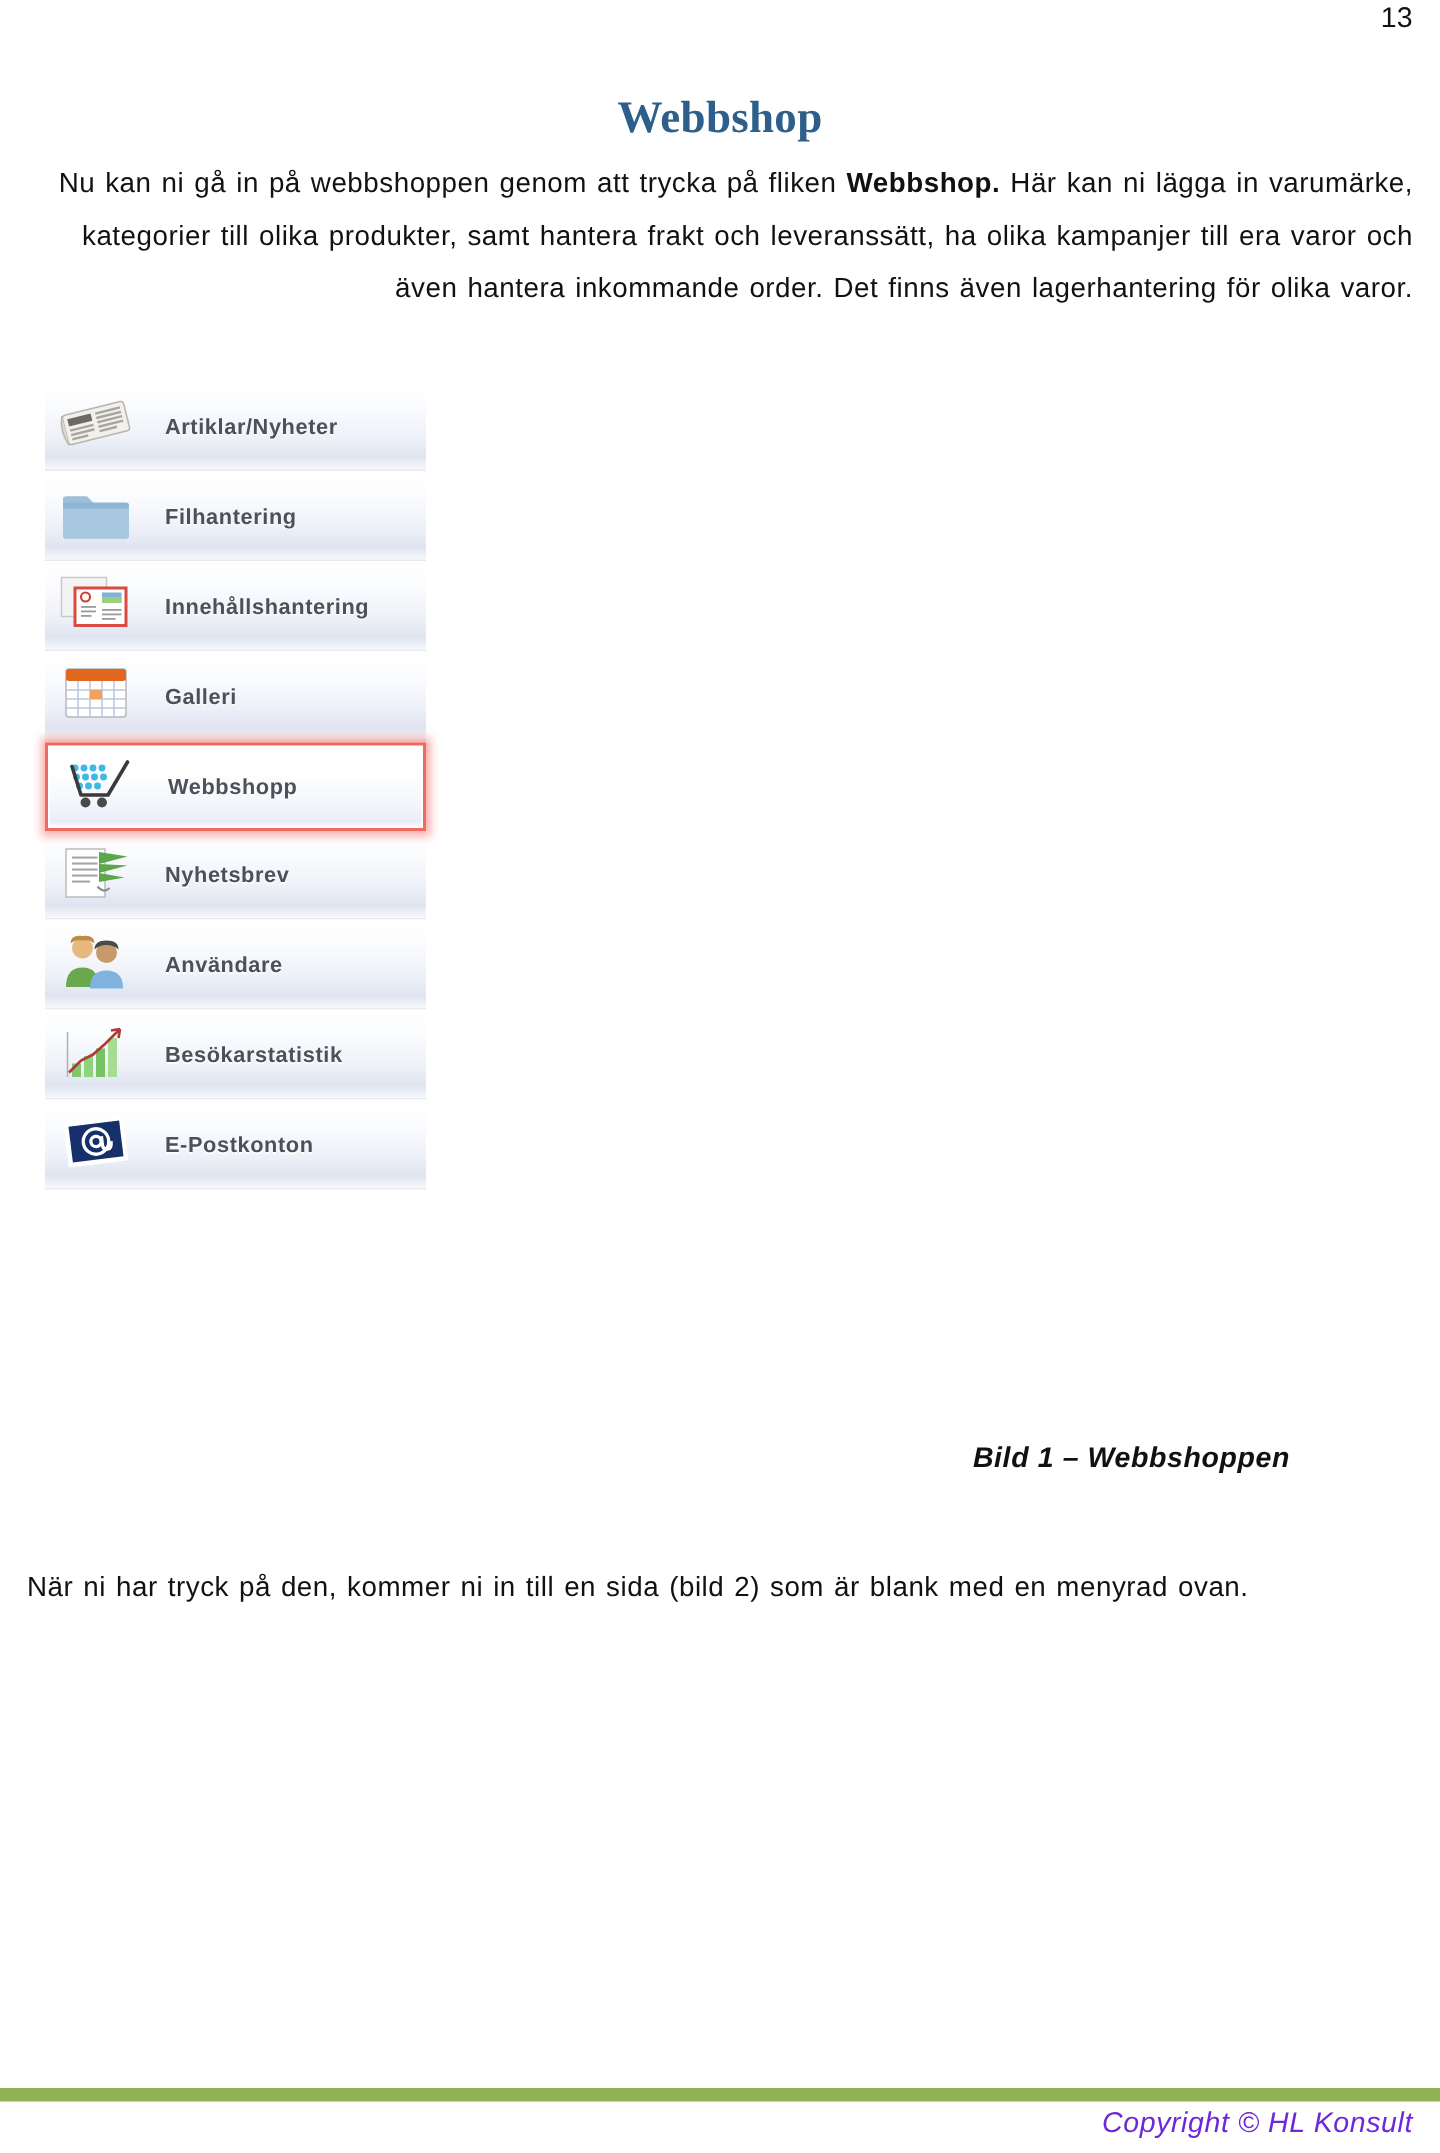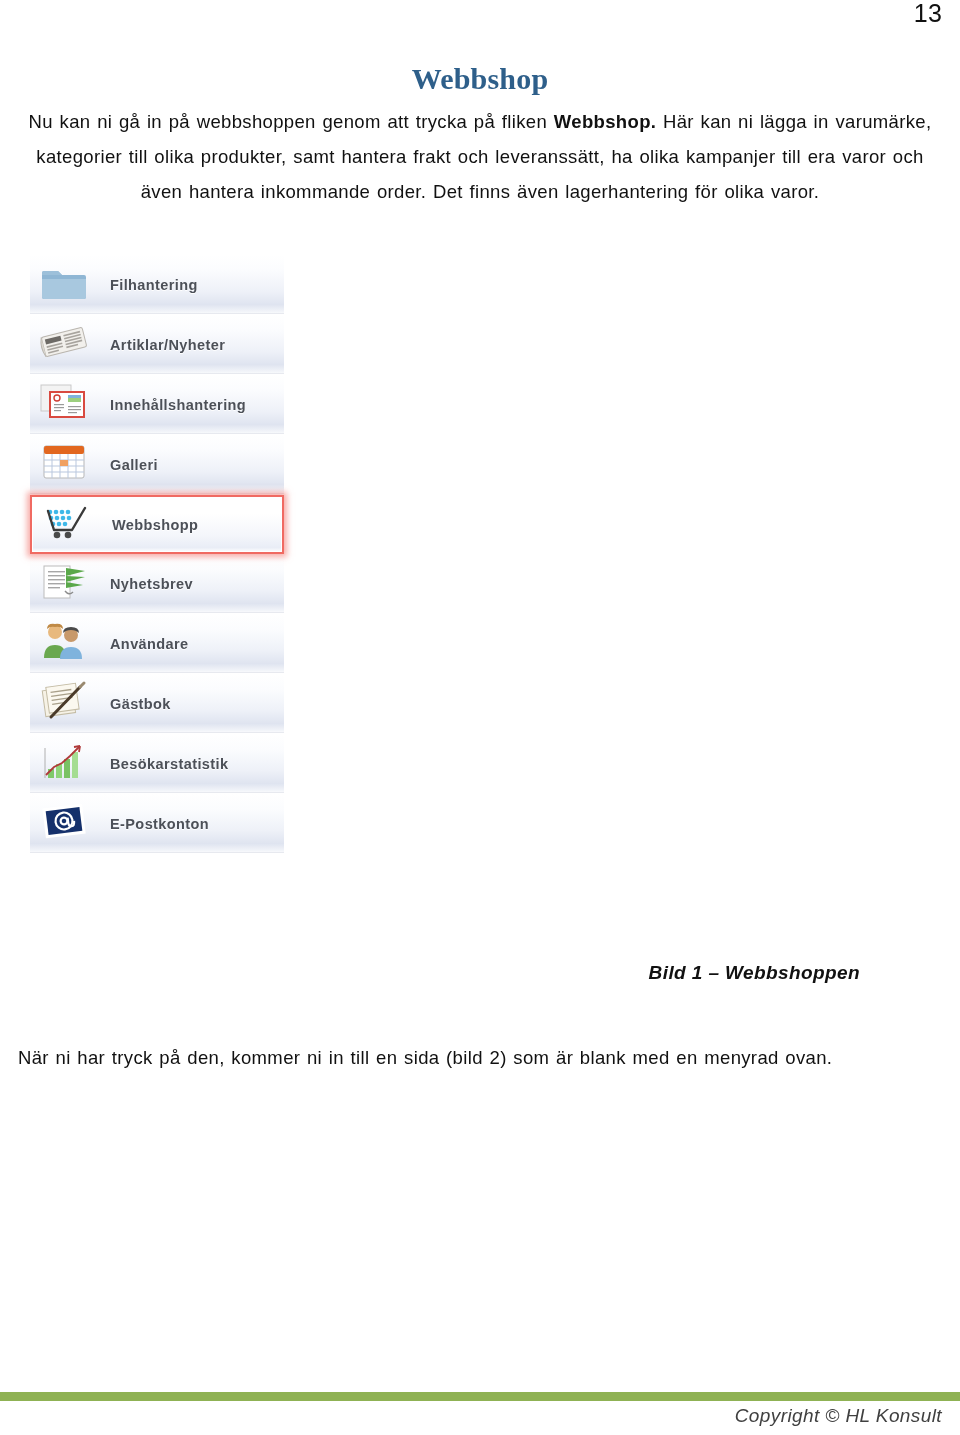--- a/index.html
+++ b/index.html
@@ -15,21 +15,21 @@
     font-family: "Liberation Sans", sans-serif;
     color: #111111;
     overflow: hidden;
   }
 
   
   .page-number {
     position: absolute;
     top: 2px;
     right: 18px;
-    font-size: 25px;
+    font-size: 19px;
     line-height: 22px;
     color: #111;
     letter-spacing: 0.2px;
     margin-left: 40px;
   }
 
   
   .content {
     position: absolute;
     left: 18px;
@@ -46,21 +46,21 @@
     margin: 0 0 8px 0;
     letter-spacing: 0.2px;
     text-align: center;
   }
 
   .body-para {
     font-size: 18.5px;
     line-height: 35px;
     margin: 0;
     color: #111;
-    text-align: center;
+    text-align: right;
     letter-spacing: 0.35px;
     word-spacing: 1.2px;
   }
   .body-para b { font-weight: bold; }
 
   
   .menu-figure {
     position: absolute;
     left: 30px;
     top: 252px;
@@ -160,47 +160,37 @@
     width: 960px;
     height: 9px;
     background: #8fb254;
   }
   .footer-copy {
     position: absolute;
     right: 18px;
     top: 1405px;
     font-size: 19px;
     font-style: italic;
-    color: #404040;
+    color: #6d28d9;
     letter-spacing: 0.4px;
     white-space: nowrap;
   }
 </style>
 </head>
 <body>
 
 <div class="page-number">13</div>
 
 <div class="content">
   <h1 class="page-title">Webbshop</h1>
   <p class="body-para"><span>Nu kan ni gå in på webbshoppen genom att trycka på fliken </span><b>Webbshop.</b><span> Här kan ni lägga in varumärke, kategorier till olika produkter, samt hantera frakt och leveranssätt, ha olika kampanjer till era varor och även hantera inkommande order. Det finns även lagerhantering för olika varor.</span></p>
 </div>
 
 <div class="menu-figure">
   <div class="menu-panel" id="menu-panel">
-      <div class="menu-item">
-        <span class="menu-icon">
-          <svg width="52" height="46" viewBox="0 0 52 46">
-        <path d="M6 12 h14 l4 4 h22 a2 2 0 0 1 2 2 v20 a2 2 0 0 1 -2 2 H6 a2 2 0 0 1 -2 -2 V14 a2 2 0 0 1 2 -2 z" fill="#8fb6d4"></path>
-        <path d="M4 20 h44 v18 a2 2 0 0 1 -2 2 H6 a2 2 0 0 1 -2 -2 z" fill="#a8c8df"></path>
-        <path d="M6 12 h14 l4 4 H4 v-2 a2 2 0 0 1 2 -2z" fill="#9dc0da"></path>
-          </svg>
-        </span>
-        <span class="menu-label">Filhantering</span>
-      </div>
       <div class="menu-item">
         <span class="menu-icon">
           <svg width="52" height="46" viewBox="0 0 52 46">
         <g transform="rotate(-14 26 23)">
           <rect x="5" y="13" width="42" height="20" rx="2" fill="#f2f0ec" stroke="#b9b5ae"></rect>
           <rect x="8" y="16" width="16" height="5" fill="#6d6a66"></rect>
           <g fill="#a8a49e">
             <rect x="8" y="23" width="16" height="1.6"></rect>
                 <rect x="8" y="26" width="16" height="1.6"></rect>
             <rect x="8" y="29" width="11" height="1.6"></rect>
@@ -212,20 +202,30 @@
           </g>
           <path d="M5 13 q-4 10 0 20" fill="#ddd9d2" stroke="#b9b5ae"></path>
         </g>
           </svg>
         </span>
         <span class="menu-label">Artiklar/Nyheter</span>
       </div>
       <div class="menu-item">
         <span class="menu-icon">
           <svg width="52" height="46" viewBox="0 0 52 46">
+        <path d="M6 12 h14 l4 4 h22 a2 2 0 0 1 2 2 v20 a2 2 0 0 1 -2 2 H6 a2 2 0 0 1 -2 -2 V14 a2 2 0 0 1 2 -2 z" fill="#8fb6d4"></path>
+        <path d="M4 20 h44 v18 a2 2 0 0 1 -2 2 H6 a2 2 0 0 1 -2 -2 z" fill="#a8c8df"></path>
+        <path d="M6 12 h14 l4 4 H4 v-2 a2 2 0 0 1 2 -2z" fill="#9dc0da"></path>
+          </svg>
+        </span>
+        <span class="menu-label">Filhantering</span>
+      </div>
+      <div class="menu-item">
+        <span class="menu-icon">
+          <svg width="52" height="46" viewBox="0 0 52 46">
         <rect x="3" y="6" width="30" height="26" fill="#f3f3f3" stroke="#c9c9c9"></rect>
         <rect x="12" y="13" width="34" height="25" fill="#ffffff" stroke="#d94a40" stroke-width="2"></rect>
         <circle cx="19" cy="19" r="3" fill="none" stroke="#cf3f35" stroke-width="1.4"></circle>
         <rect x="30" y="16" width="13" height="7" fill="#7fb3dd"></rect>
         <rect x="30" y="19" width="13" height="4" fill="#9ccf7e"></rect>
         <g fill="#9a9a9a">
           <rect x="16" y="25" width="10" height="1.2"></rect>
               <rect x="16" y="28" width="10" height="1.2"></rect>
           <rect x="16" y="31" width="7" height="1.2"></rect>
           <rect x="30" y="27" width="13" height="1.2"></rect>
@@ -304,39 +304,20 @@
           <path d="M33 9 q8 0 8 6 q-3 -3 -8 -3 q-5 0 -8 3 q0 -6 8 -6z" fill="#4a4a4a"></path>
           <path d="M22 41 q0 -12 11 -12 q11 0 11 12 z" fill="#7fb3dd"></path>
         </g>
           </svg>
         </span>
         <span class="menu-label">Användare</span>
       </div>
       <div class="menu-item">
         <span class="menu-icon">
           <svg width="52" height="46" viewBox="0 0 52 46">
-        <g transform="rotate(-8 26 24)">
-          <rect x="6" y="10" width="30" height="26" fill="#f6f2e6" stroke="#c4bca5"></rect>
-          <rect x="10" y="7" width="30" height="26" fill="#fbf8ef" stroke="#c4bca5"></rect>
-          <g fill="#a89f89">
-            <rect x="14" y="12" width="21" height="1.3"></rect>
-                <rect x="14" y="16" width="21" height="1.3"></rect>
-            <rect x="14" y="20" width="21" height="1.3"></rect>
-                <rect x="14" y="24" width="15" height="1.3"></rect>
-          </g>
-        </g>
-        <path d="M13 39 L42 9" stroke="#4b3b2a" stroke-width="3" stroke-linecap="round"></path>
-        <path d="M42 9 L46 5" stroke="#9a8a70" stroke-width="3" stroke-linecap="round"></path>
-          </svg>
-        </span>
-        <span class="menu-label">Gästbok</span>
-      </div>
-      <div class="menu-item">
-        <span class="menu-icon">
-          <svg width="52" height="46" viewBox="0 0 52 46">
         <path d="M7 40 V10" stroke="#b0b0b0" stroke-width="1"></path>
         <g>
           <rect x="10" y="31" width="6" height="9" fill="#7fc96a"></rect>
           <rect x="18" y="26" width="6" height="14" fill="#8fd47a"></rect>
           <rect x="26" y="21" width="6" height="19" fill="#79c264"></rect>
           <rect x="34" y="14" width="6" height="26" fill="#a5dd92"></rect>
         </g>
         <path d="M8 37 L16 29 L24 25 L32 18 L42 8" fill="none" stroke="#b03a3a" stroke-width="1.8"></path>
         <path d="M42 8 L36 9 M42 8 L41 14" fill="none" stroke="#b03a3a" stroke-width="1.8"></path>
           </svg>

